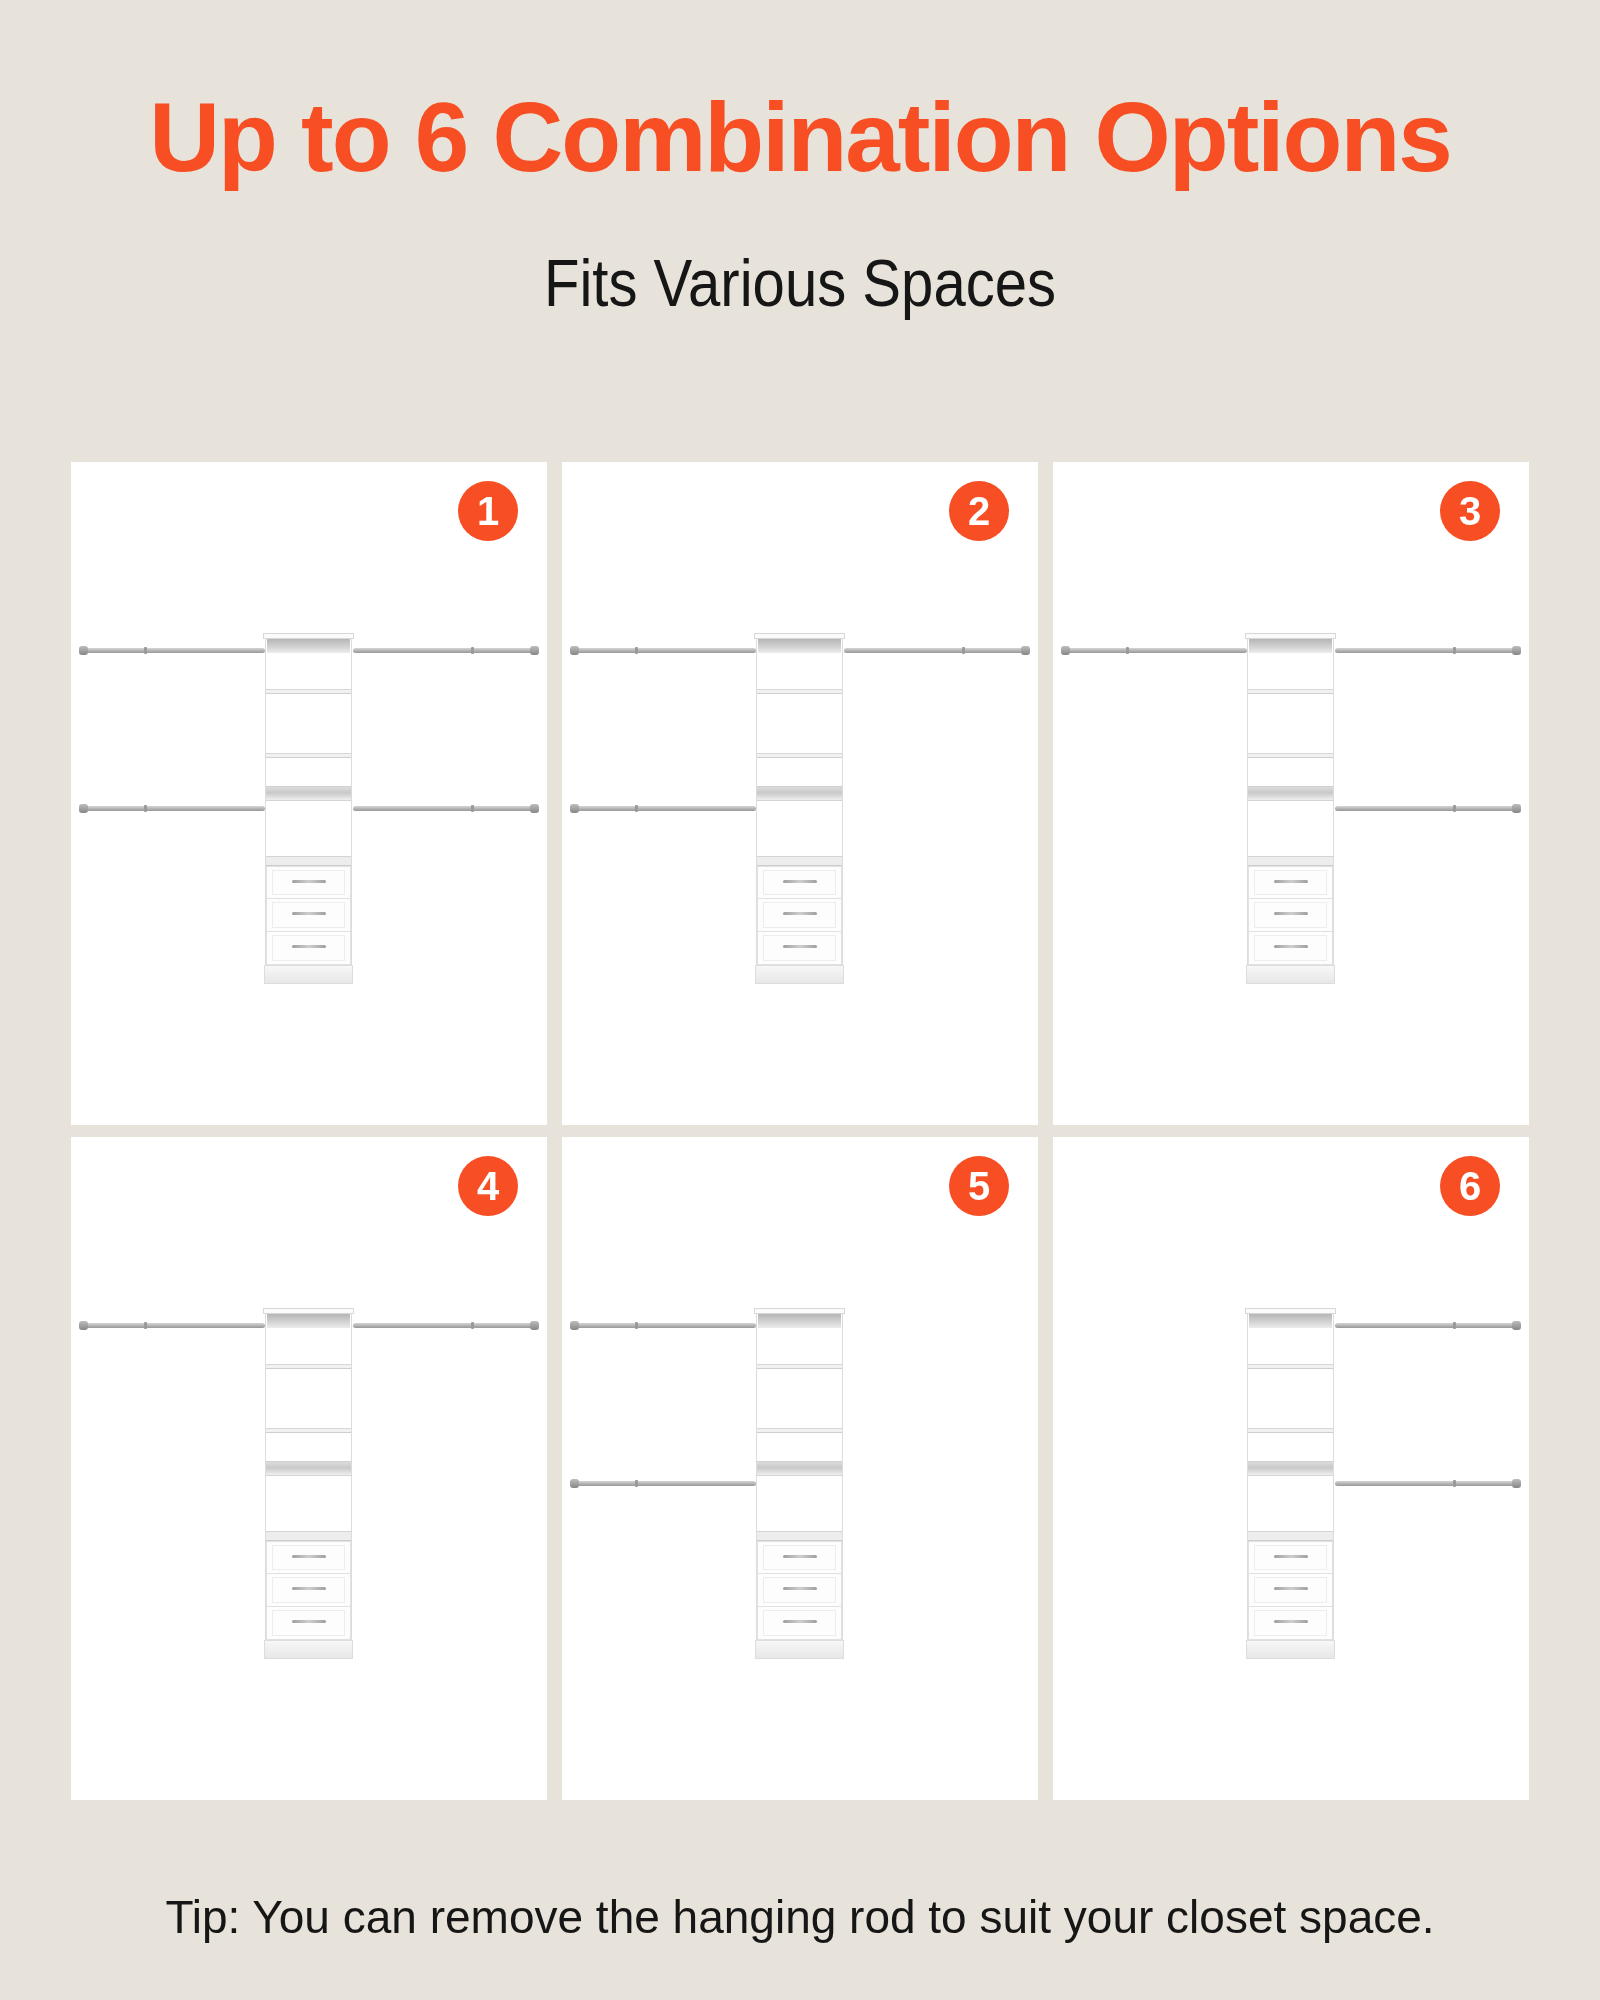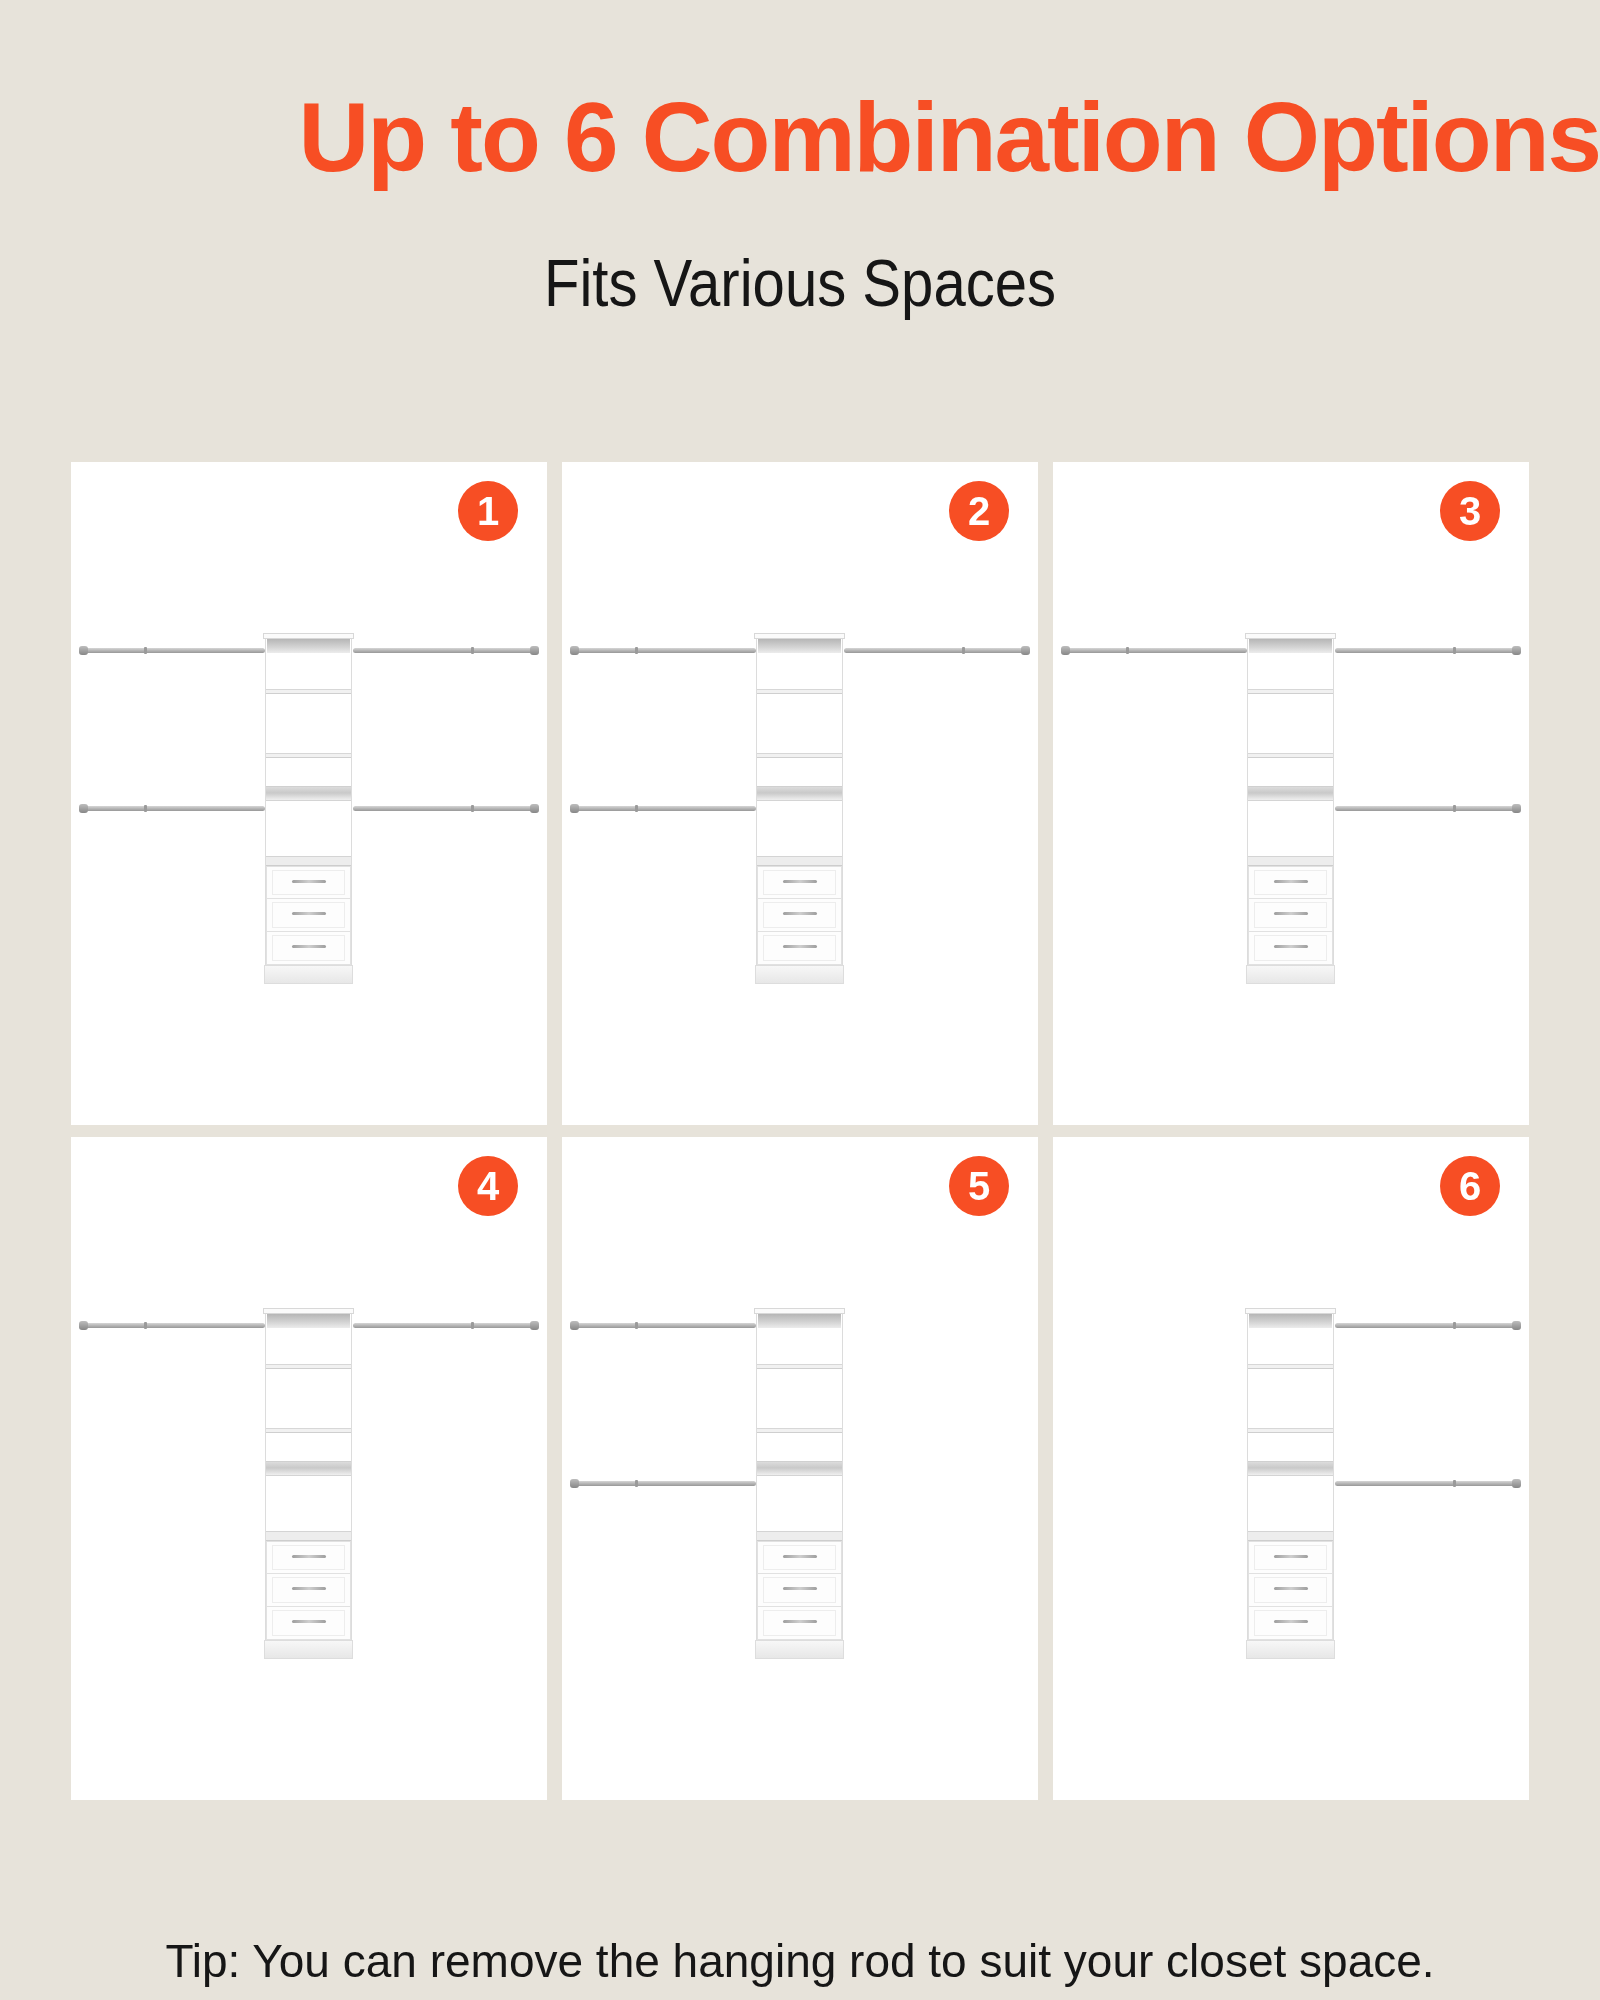--- a/index.html
+++ b/index.html
@@ -6,21 +6,21 @@
   * { margin:0; padding:0; box-sizing:border-box; }
   html,body { width:1600px; height:2000px; }
   body {
     position:relative; overflow:hidden;
     background:var(--page-bg);
     font-family:"Liberation Sans", sans-serif;
     color:var(--ink);
   }
   .title {
     position:absolute; top:88px; left:0; width:1600px;
-    text-align:right; font-size:98px; font-weight:bold;
+    text-align:center; font-size:98px; font-weight:bold;
     letter-spacing:-2px; line-height:1; color:var(--accent);
   }
   .subtitle {
     position:absolute; top:250px; left:0; width:1600px;
     text-align:center; font-size:66px; font-weight:400; line-height:1;
     transform:scaleX(0.88); transform-origin:center;
   }
   .grid {
     position:absolute; left:71px; top:462px; width:1458px;
     display:grid; grid-template-columns:repeat(3,476px);
@@ -84,21 +84,21 @@
            border:1px solid #ededed; }
   .handle { position:absolute; top:13px; left:50%; transform:translateX(-50%);
            width:34px; height:3px; border-radius:2px;
            background:linear-gradient(90deg,#9e9e9e,#cfcfcf 50%,#9e9e9e); }
   .plinth { top:332px; height:19px; left:-2px !important; right:-2px !important;
            background:linear-gradient(180deg,#f7f7f7,#e7e7e7);
            border:1px solid #dddddd; }
 
   .tip {
     position:absolute; top:1892px; left:0; width:1600px;
-    text-align:center; font-size:46px; font-weight:400; line-height:1.1;margin-top:44px;
+    text-align:center; font-size:46px; font-weight:400; line-height:1.1;
   }
 </style>
 </head>
 <body>
 
 <h1 class="title">Up to 6 Combination Options</h1>
 <div class="subtitle">Fits Various Spaces</div>
 
 <div class="grid" id="grid">
   <div class="card">

